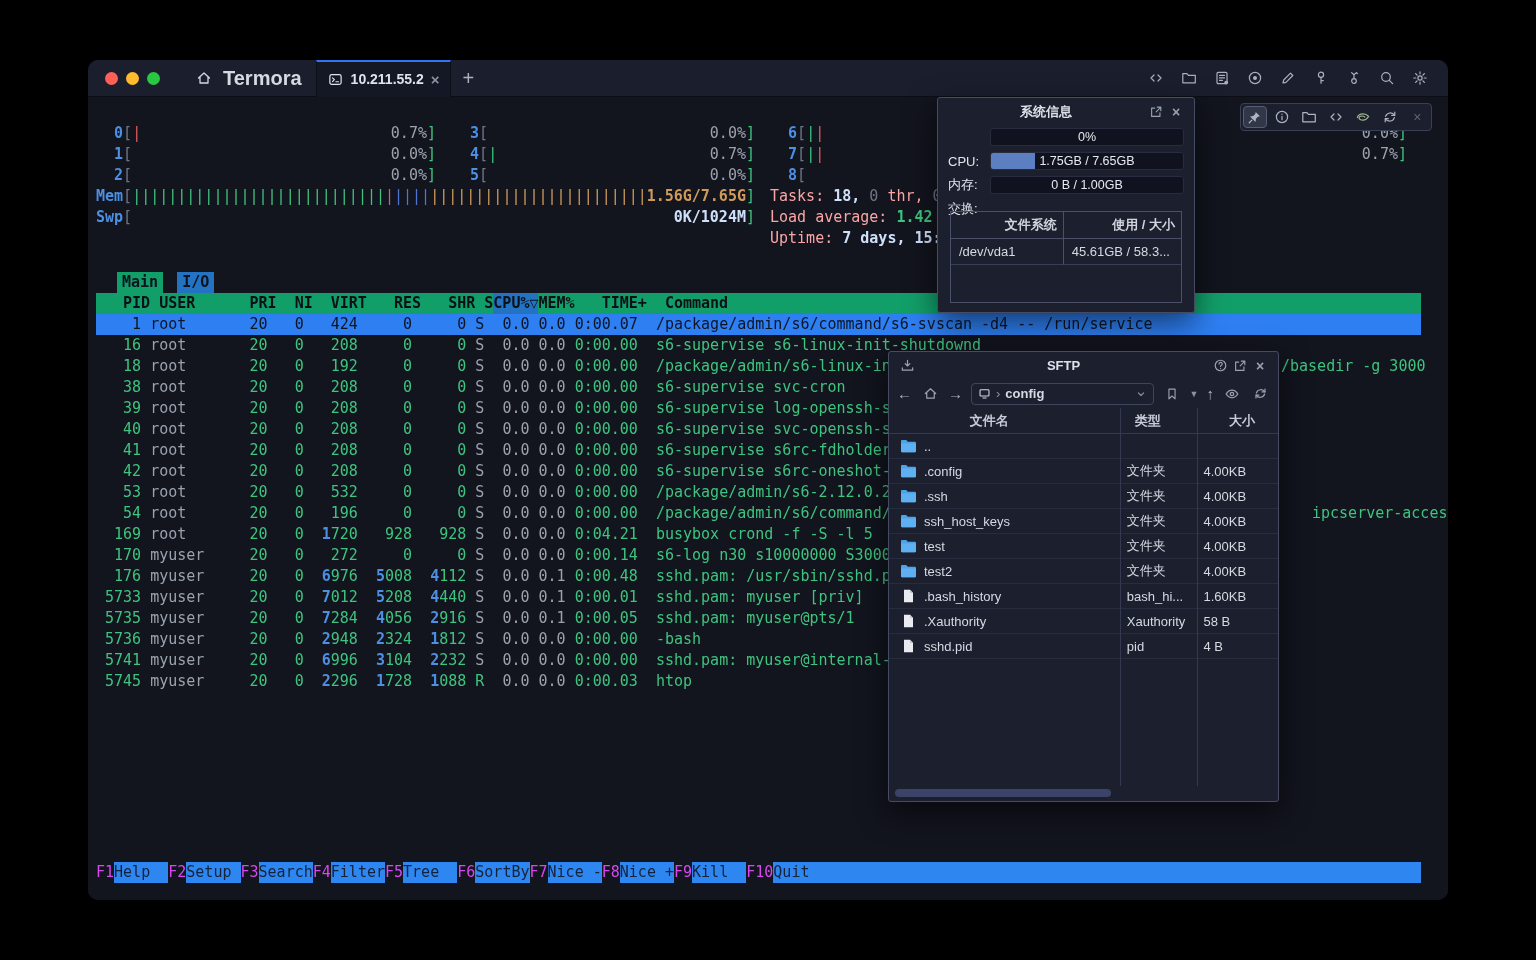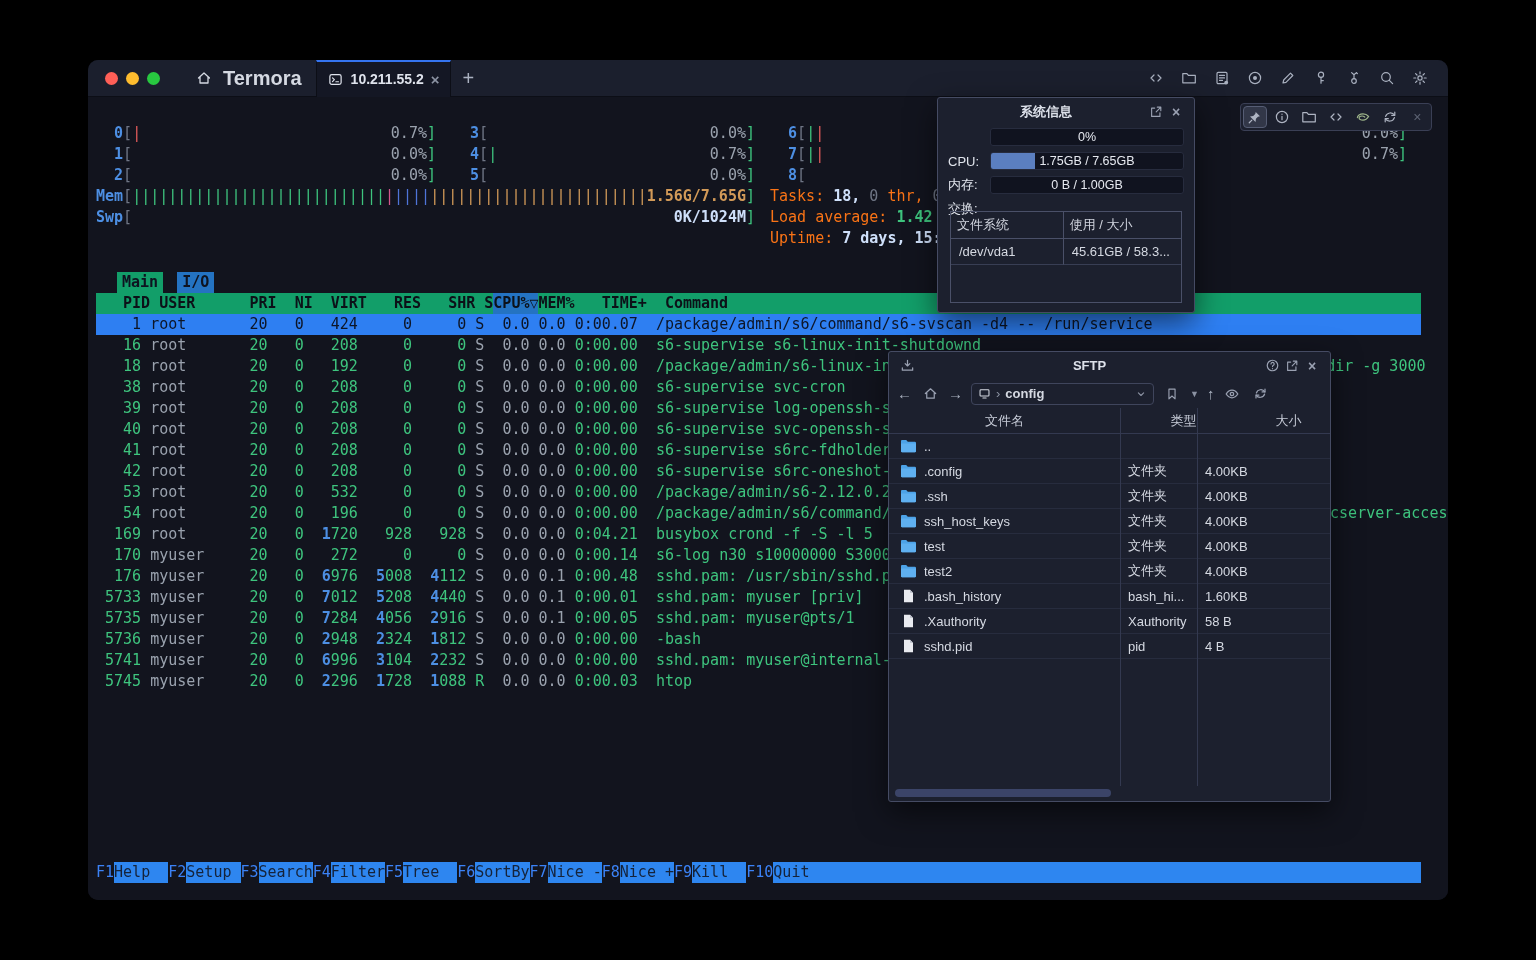--- a/index.html
+++ b/index.html
@@ -24,41 +24,41 @@
   #tb-icons { margin-left:auto; display:flex; align-items:center; gap:9px; padding-right:16px;
               color:#a9b0bf; }
   .tbi { width:24px; height:24px; display:flex; align-items:center; justify-content:center;
          font-size:15px; }
   
   #term { position:absolute; left:0; top:37px; right:0; bottom:0; background:#12141e;
           font-family:"DejaVu Sans Mono", monospace; font-size:15px; line-height:21px; }
   .tline { position:absolute; white-space:pre; height:21px; display:flex; }
   .sp { flex:1; }
   .c-blue  { color:#4d8fe3; font-weight:bold; }
-  .c-lbl   { color:#f97316; }
+  .c-lbl   { color:#fca5a5; }
   .c-green { color:#3ec47e; }
   .c-greenb{ color:#3ec47e; font-weight:bold; }
   .c-gray  { color:#9aa2ae; }
   .c-dim   { color:#6f7685; }
   .c-b     { color:#cfe0fa; font-weight:bold; }
   .c-red   { color:#e15b5b; }
   .c-mag   { color:#d4568c; }
   .c-bar-blue { color:#4f74d8; }
   .c-orange{ color:#d29a58; }
   .c-orangeb{ color:#d29a58; font-weight:bold; }
   .ticks { flex:1; overflow:hidden; white-space:pre; }
   .htab { padding:0 5px; font-weight:bold; }
   .htab.main { background:#129e69; color:#0e1320; }
   .htab.io   { background:#2473c2; color:#0e1320; margin-left:14px; }
   .hdr { background:#129e69; color:#0c1118; font-weight:bold;padding-left:9px; }
   .hdr .sortcell { background:#2473c2; }
   .procrow.sel { background:#2e7ff2; }
   .procrow.sel span { color:#0d1526 !important; font-weight:normal !important; }
   .fnbar { display:flex; }
-  .fk { color:#3b82f6; }
+  .fk { color:#d946ef; }
   .fl { background:#2e86f0; color:#15233a; }
   .fnfill { flex:1; background:#2e86f0; }
   
   .panel { position:absolute; background:#1c202e; border:1px solid #454b63; border-radius:3px;
            box-shadow:0 10px 30px rgba(0,0,0,.55); color:#d5d9e2; font-size:13px; }
   .panel-head { height:27px; display:flex; align-items:center; padding:0 8px;
                 font-weight:bold; color:#dde1ea; }
   .panel-title { flex:1; text-align:center; }
   .picon { width:20px; height:20px; display:flex; align-items:center; justify-content:center;
            color:#9aa1b2; font-size:14px; }
@@ -67,46 +67,46 @@
   .si-row { display:flex; align-items:center; padding:2px 10px; height:24px; }
   .si-label { width:42px; color:#e0e4ec;margin-top:48px; }
   .si-bar { flex:1; height:18px; background:#10131f; border-radius:3px; position:relative;
             overflow:hidden; border:1px solid #272c3e; }
   .si-fill { position:absolute; left:0; top:0; bottom:0; background:#5b7fc0; }
   .si-text { position:absolute; inset:0; display:flex; align-items:center; justify-content:center;
              color:#e6e9f0; font-size:12.5px; }
   .fs-table { position:absolute; left:12px; right:12px; top:113px; bottom:9px;
               border:1px solid #4a5068; }
   .fs-hrow, .fs-drow { display:flex; }
-  .fs-hrow > div { padding:4px 6px; text-align:left; font-weight:normal; color:#d0d4de;
+  .fs-hrow > div { padding:4px 6px; text-align:right; font-weight:bold; color:#d0d4de;
                    border-bottom:1px solid #4a5068; }
   .fs-drow > div { padding:5px 8px; color:#d5d9e2; border-bottom:1px solid #383e54; }
   .fs-c1 { width:49%; border-right:1px solid #4a5068; }
   .fs-c2 { width:51%; }
   
   #sidebar-tools { position:absolute; left:1152px; top:43px; width:192px; height:28px;
                    background:#1c202e; border:1px solid #3a3f55; border-radius:4px;
                    display:flex; align-items:center; justify-content:space-around;
                    color:#aeb4c2; }
   .sti { width:24px; height:22px; display:flex; align-items:center; justify-content:center;
          border-radius:4px; font-size:14px; }
   .sti.active { background:#323748; border:1px solid #565d74; }
   .sti.dim { color:#5d6373; }
   
-  #sftp { left:800px; top:291px; width:443px; height:451px; }
+  #sftp { left:800px; top:291px; width:391px; height:451px; }
   .sftp-toolbar { height:29px; display:flex; align-items:center; padding:0 8px; gap:8px;
                   color:#9aa2b2; }
   .nav-arrow { font-size:15px; color:#aab1c0; }
   .pathbox { flex:1; height:22px; border:1px solid #3f455c; border-radius:4px; display:flex;
              align-items:center; padding:0 6px; gap:5px; color:#d5d9e2; max-width:183px; }
   .pathbox .sep { color:#8b92a2; }
   .pathbox .chev { margin-left:auto; color:#8b92a2; }
   .sftp-grid { position:absolute; left:0; right:0; top:56px; bottom:15px; overflow:hidden; }
   .colline { position:absolute; top:0; bottom:0; width:1px; background:#333950; }
-  .f-hrow { display:flex; height:26px; align-items:center; font-weight:normal; color:#c6cbd7;
+  .f-hrow { display:flex; height:26px; align-items:center; font-weight:bold; color:#c6cbd7;
             border-bottom:1px solid #333950;gap:25px; }
   .f-row { display:flex; height:25px; align-items:center; color:#d5d9e2;
            border-bottom:1px solid #272c3e; }
   .f-name { width:231px; display:flex; align-items:center; gap:7px; padding-left:11px;
             overflow:hidden; }
   .f-type { width:77px; padding-left:8px; overflow:hidden; white-space:nowrap; }
   .f-size { width:83px; padding-left:8px; }
   .f-hrow .f-name { justify-content:center; padding-left:0; }
   .f-hrow .f-type, .f-hrow .f-size { text-align:center; padding-left:0; }
   .hscroll { position:absolute; left:6px; bottom:4px; width:216px; height:8px;

